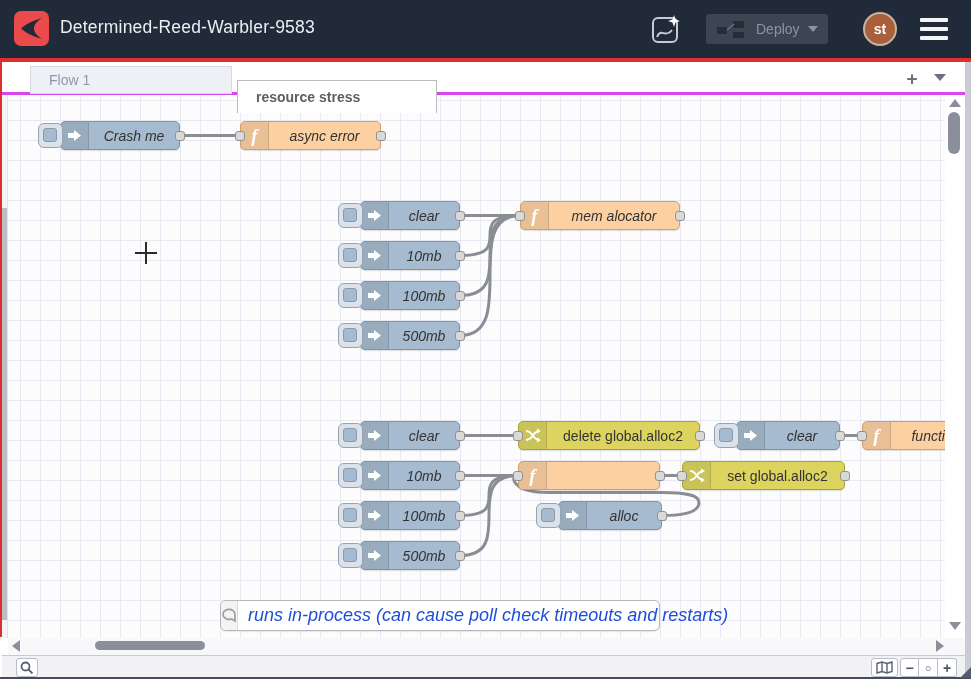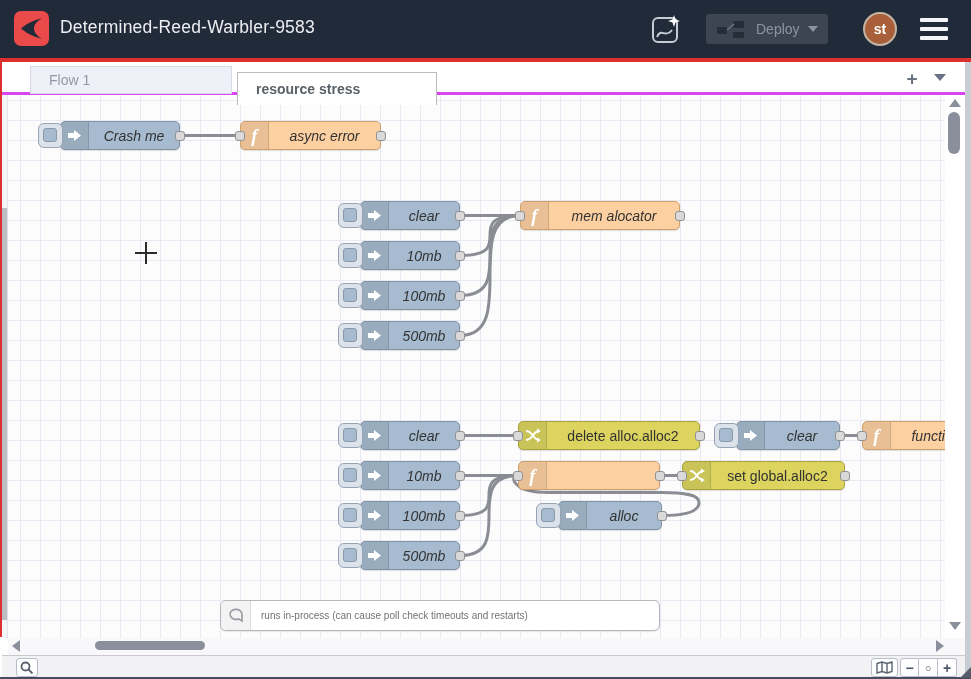--- a/index.html
+++ b/index.html
@@ -23,21 +23,21 @@
 
   #red-line { position:absolute; left:0; top:58px; width:971px; height:4px; background:#dc2f2f; }
   #left-red { position:absolute; left:0; top:62px; width:2px; height:575px; background:#dc2f2f; }
   #left-rail { position:absolute; left:2px; top:95px; width:6px; height:543px; background:#f4f4f6; border-right:1px solid #e2e2e8; }
   #left-rail-thumb { position:absolute; left:0px; top:113px; width:5px; height:412px; background:#bcbcc2; }
 
   
   #tabbar { position:absolute; left:2px; top:62px; width:963px; height:33px; background:#fff; border-bottom:3px solid #d946ef; }
   .tab { position:absolute; top:4px; height:28px; font-size:14px; display:flex; align-items:center; padding-left:18px; }
   #tab-flow1 { left:28px; width:202px; background:#eef0f8; border:1px solid #d9d9e4; color:#9496a6; }
-  #tab-resource { left:235px; width:200px; top:10px; height:33px; background:#fff; border:1px solid #bbbbbb; border-bottom:none; color:#596066; font-weight:600; z-index:3; }
+  #tab-resource { left:235px; width:200px; top:18px; height:33px; background:#fff; border:1px solid #bbbbbb; border-bottom:none; color:#596066; font-weight:600; z-index:3; }
   #tab-add { position:absolute; left:898px; top:6px; width:24px; height:22px; color:#6a7183; font-size:19px; font-weight:bold; text-align:center; line-height:21px; cursor:pointer; }
   #tab-list-caret { position:absolute; left:932px; top:12px; width:0; height:0; border-left:6px solid transparent; border-right:6px solid transparent; border-top:7px solid #6a7183; cursor:pointer; }
 
   
   #canvas { position:absolute; left:8px; top:95px; width:937px; height:543px; overflow:hidden; background-color:#fcfcfd;
     background-image:linear-gradient(#e9e9f3 1px, transparent 1px), linear-gradient(90deg,#e9e9f3 1px, transparent 1px);
     background-size:20px 20px; background-position:12px 5px; }
   #wires { position:absolute; left:0; top:0; width:937px; height:543px; }
   #wires path { fill:none; stroke:#8a8d94; stroke-width:3; stroke-linecap:round; }
 
@@ -46,21 +46,21 @@
   .node .nlabel { flex:1; display:flex; align-items:center; justify-content:center; font-size:14px; color:#333; white-space:nowrap; padding:0 6px; }
   .node .nlabel.it { font-style:italic; }
   .port { position:absolute; width:10px; height:10px; background:#d9d9d9; border:1.5px solid #919191; border-radius:3px; top:50%; margin-top:-5px; }
   .port.in { left:-6px; } .port.out { right:-6px; }
   .inj-btn { position:absolute; left:-23px; top:1px; width:25px; height:25px; background:#dbe2ea; border:1.5px solid #97a3b4; border-radius:6px; cursor:pointer; }
   .inj-btn .inner { position:absolute; left:4px; top:4px; width:14px; height:14px; background:#a6bbcf; border:1px solid #8b99ab; border-radius:3px; }
   .fn-glyph { font-family:"Liberation Serif", serif; font-style:italic; font-size:19px; color:#fff; font-weight:bold; }
 
   .comment-node { position:absolute; height:31px; background:#fff; border:1px solid #b6b6bf; border-radius:6px; display:flex; box-shadow:0 1px 1px rgba(0,0,0,.08); }
   .comment-node .iconbox { width:30px; background:#f3f3f4; border-right:1px solid #dcdce0; border-radius:5px 0 0 5px; display:flex; align-items:center; justify-content:center; }
-  .comment-node .nlabel { display:flex; align-items:center; font-size:10px; color:#737373; padding-left:10px; white-space:nowrap; }
+  .comment-node .nlabel { display:flex; align-items:center; font-size:18px; font-style:italic; color:#1d4ed8; padding-left:10px; white-space:nowrap; }
 
   #cursor-h { position:absolute; left:127px; top:157px; width:22px; height:1.5px; background:#2b2b2b; }
   #cursor-v { position:absolute; left:137px; top:147px; width:1.5px; height:22px; background:#2b2b2b; }
 
   
   #vscroll { position:absolute; left:945px; top:95px; width:20px; height:543px; background:#fff; }
   #vscroll-up { position:absolute; left:4px; top:4px; width:0; height:0; border-left:6px solid transparent; border-right:6px solid transparent; border-bottom:8px solid #8a8f9b; cursor:pointer; }
   #vscroll-thumb { position:absolute; left:3px; top:17px; width:12px; height:42px; background:#8a8f9b; border-radius:6px; cursor:pointer; }
   #vscroll-down { position:absolute; left:4px; bottom:8px; width:0; height:0; border-left:6px solid transparent; border-right:6px solid transparent; border-top:8px solid #8a8f9b; cursor:pointer; }
   #hscroll { position:absolute; left:8px; top:638px; width:957px; height:17px; background:#f8f8fa; }
@@ -271,21 +271,21 @@
           <span class="nlabel it">500mb</span>
           <div class="port out"></div>
         </div>
         <div class="node" style="left: 510px; top: 326px; width: 182px; background: rgb(220, 212, 95); border-color: rgb(169, 162, 60);">
           <div class="iconbox">
             <svg width="18" height="17" viewBox="0 0 18 17" fill="none" stroke="#fff" stroke-width="2">
               <path d="M2 4 C9 4 9 13 15 13 M2 13 C9 13 9 4 15 4"></path>
               <path d="M13 1.5 L17 4 L13 6.5 M13 10.5 L17 13 L13 15.5" fill="#fff" stroke="none"></path>
             </svg>
           </div>
-          <span class="nlabel">delete alloc.alloc2</span>
+          <span class="nlabel">delete global.alloc2</span>
           <div class="port in"></div>
           <div class="port out"></div>
         </div>
         <div class="node" style="left: 510px; top: 366px; width: 142px; background: rgb(253, 208, 162); border-color: rgb(207, 160, 108);">
           <div class="iconbox">
             <span class="fn-glyph">f</span>
           </div>
           <div class="port in"></div>
           <div class="port out"></div>
         </div>

